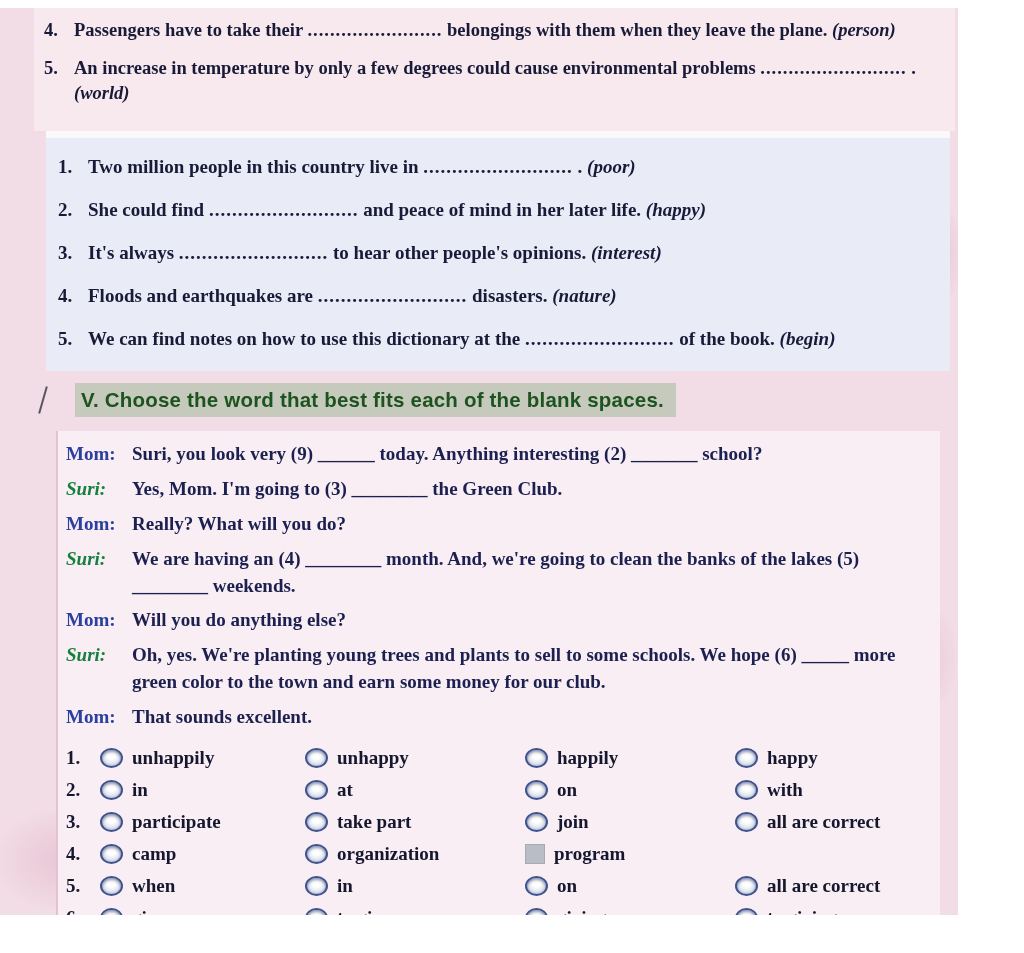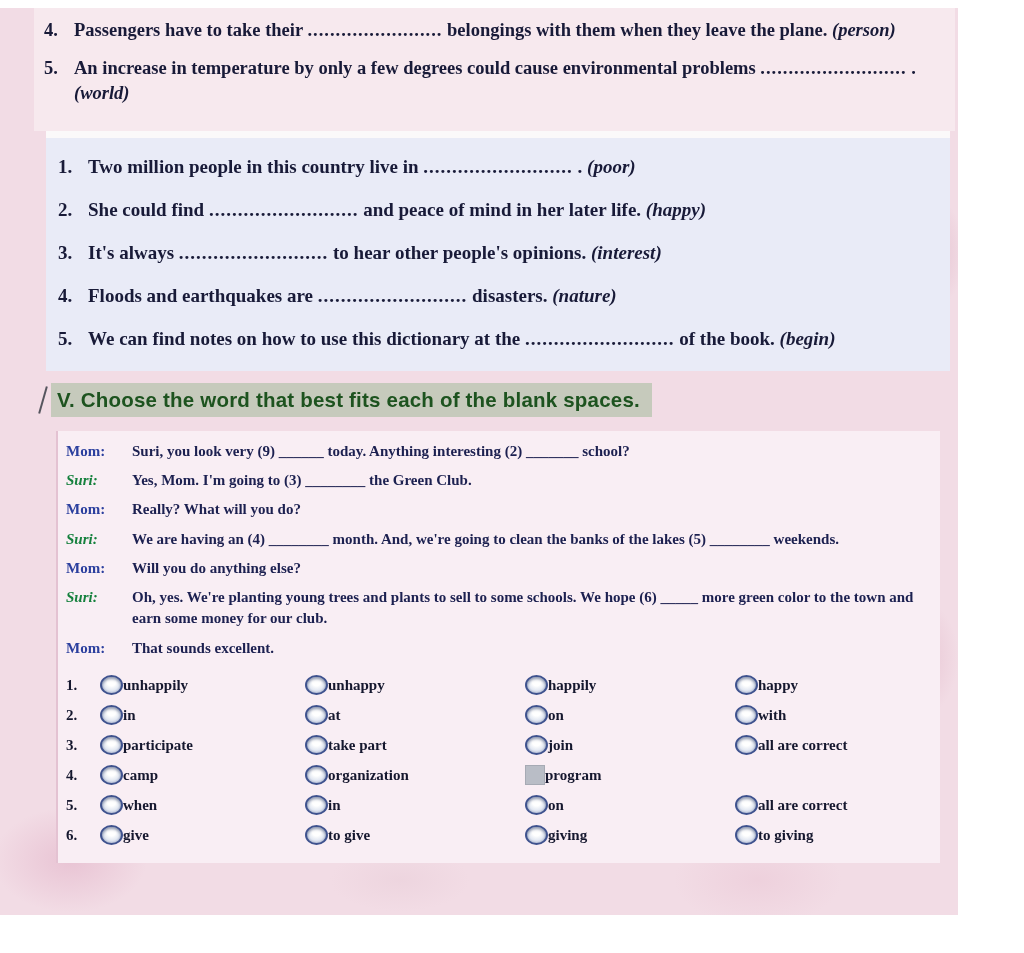--- a/index.html
+++ b/index.html
@@ -35,51 +35,51 @@
     font-size:19px;
   }
   .item { display:flex; line-height:1.38; }
   .block1 .item { margin-bottom:12px; }
   .block2 .item { margin-bottom:17px; }
   .item .num { min-width:30px; }
   .item .body { flex:1; }
   .hint { font-style:italic; }
   .blank { letter-spacing:1px; }
 
-  .heading-row { margin:12px 0 14px 42px; display:flex; align-items:center; }
+  .heading-row { margin:12px 0 14px 42px; display:flex; align-items:center;gap:24px; }
   .head-slash {
     display:inline-block; width:2px; height:28px; background:#55555e;
     transform:rotate(16deg); margin-right:7px;
   }
   .heading-text {
     font-family:"Liberation Sans","DejaVu Sans",sans-serif;
     font-weight:bold; font-size:20.5px; color:#1d531f;
     background:#c6cabc; padding:5px 12px 5px 6px;
     letter-spacing:.2px;
   }
 
   .block3 {
     margin:0 18px 0 56px; width:884px;
     background:#f9eef4; padding:10px 14px 18px 8px;
-    font-size:15px; color:#1c2050;
+    font-size:19px; color:#1c2050;
     border-left:2px solid #e4c2d2;
   }
   .dlg { display:flex; line-height:1.42; margin-bottom:8px; }
   .dlg .spk { min-width:58px; }
   .spk.mom { color:#2b3f9e; }
   .spk.suri { color:#15803d; font-style:italic; }
   .dlg .txt { flex:1; padding-left:8px; }
 
   .options { margin-top:16px; color:#15172e; }
   .opt-row {
     display:grid;
     grid-template-columns:34px 205px 220px 210px auto;
     align-items:center; margin-bottom:10px;
   }
-  .choice { display:flex; align-items:center; }
+  .choice { display:flex; align-items:center; gap:9px; }
   .radio {
     width:23px; height:20px; border-radius:50%;
     border:2px solid #3f528e; flex:0 0 auto;
     background:radial-gradient(circle at 50% 30%, #ffffff 0 28%, #e3e8f2 58%, #8d9bbe 100%);
     box-shadow:inset 0 2px 3px rgba(40,55,100,.5);
     cursor:pointer;
   }
   .square {
     width:20px; height:20px; flex:0 0 auto;
     background:#b9bdc6; border:1px solid #a6aab4;

